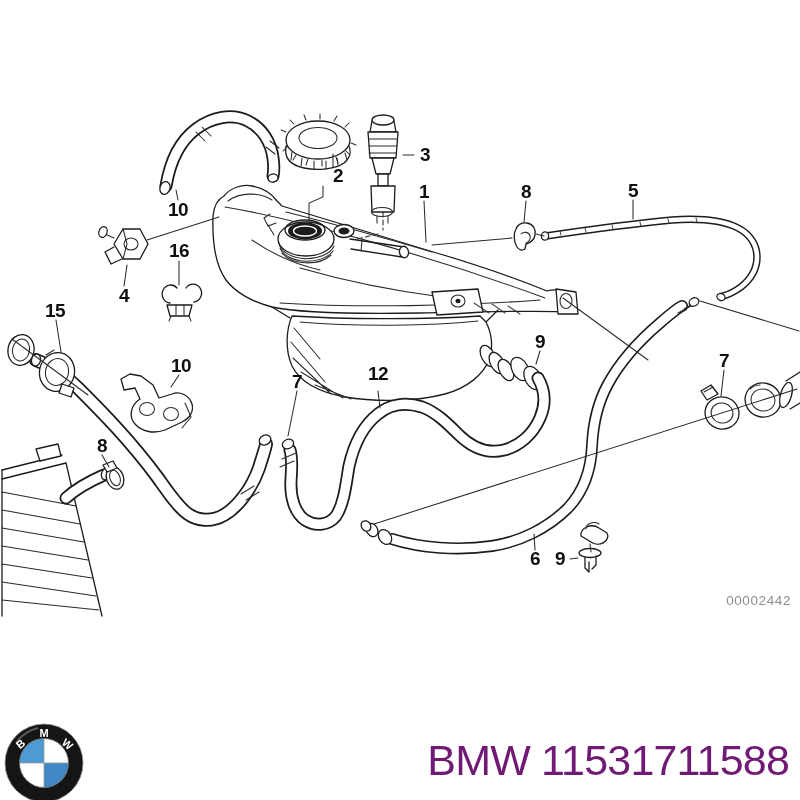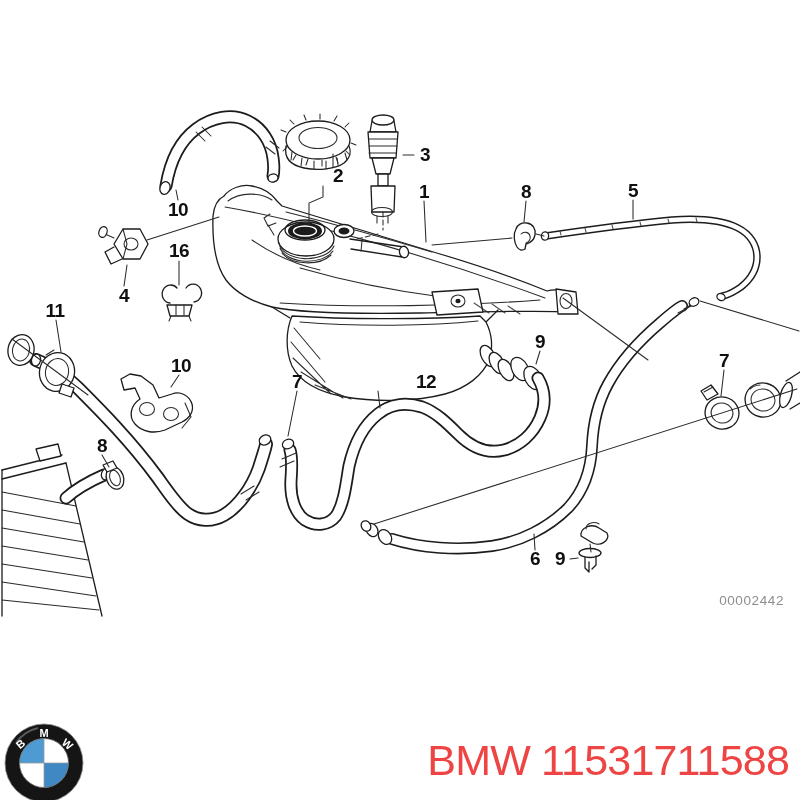--- a/index.html
+++ b/index.html
@@ -13,25 +13,25 @@
   .fill-w{fill:#ffffff;}
   .hose-out{fill:none;stroke:#1c1c1c;stroke-linecap:round;stroke-linejoin:round;}
   .hose-core{fill:none;stroke:#ffffff;stroke-linecap:round;stroke-linejoin:round;}
   .dark{fill:#1c1c1c;}
   .part-label{
     position:absolute;transform:translate(-50%,-50%);
     font-weight:700;font-size:19px;color:#101010;letter-spacing:-0.5px;
     font-family:"Liberation Sans", sans-serif;cursor:pointer;
   }
   #watermark{
-    position:absolute;top:593px;right:16px;font-size:13.5px;color:#8d8d8d;
+    position:absolute;top:593px;right:9px;font-size:13.5px;color:#8d8d8d;
     letter-spacing:0.6px;
   }
   #footer-part-number{
-    position:absolute;top:739px;right:11px;font-size:43px;color:#ef4444;
+    position:absolute;top:739px;right:11px;font-size:43px;color:#701a75;
     letter-spacing:-0.8px;white-space:nowrap;line-height:1;
   }
   #bmw-logo{position:absolute;left:2px;top:721px;}
 </style>
 </head>
 <body>
 
 <svg id="diagram-svg" width="800" height="700" viewBox="0 0 800 700">
 
   <g>
@@ -268,24 +268,24 @@
     <div class="part-label" style="left: 425px; top: 155px;">3</div>
     <div class="part-label" style="left: 124px; top: 296px;">4</div>
     <div class="part-label" style="left: 633px; top: 191px;">5</div>
     <div class="part-label" style="left: 535px; top: 559px;">6</div>
     <div class="part-label" style="left: 297px; top: 382px;">7</div>
     <div class="part-label" style="left: 526px; top: 192px;">8</div>
     <div class="part-label" style="left: 102px; top: 446px;">8</div>
     <div class="part-label" style="left: 560px; top: 559px;">9</div>
     <div class="part-label" style="left: 178px; top: 210px;">10</div>
     <div class="part-label" style="left: 179px; top: 251px;">16</div>
-    <div class="part-label" style="left: 378px; top: 382px; margin-left: 48px;">12</div>
+    <div class="part-label" style="left: 378px; top: 374px;">12</div>
     <div class="part-label" style="left: 540px; top: 342px;">9</div>
     <div class="part-label" style="left: 724px; top: 361px;">7</div>
-    <div class="part-label" style="left: 55px; top: 311px;">11</div>
+    <div class="part-label" style="left: 55px; top: 311px;">15</div>
     <div class="part-label" style="left: 181px; top: 366px;">10</div>
   </div>
 
 <div id="watermark">00002442</div>
 
 <svg id="bmw-logo" width="84" height="84" viewBox="0 0 84 84">
   <circle cx="42" cy="42" r="39" fill="#151515" stroke="#8a8a8a" stroke-width="0.8"></circle>
   <path d="M14,22 A36,36 0 0 1 36,7" stroke="#5a5a5a" stroke-width="2" fill="none"></path>
   <circle cx="42" cy="42" r="24.5" fill="#ffffff"></circle>
   <path d="M42,42 L42,17.5 A24.5,24.5 0 0 0 17.5,42 Z" fill="#4e9ad2"></path>

